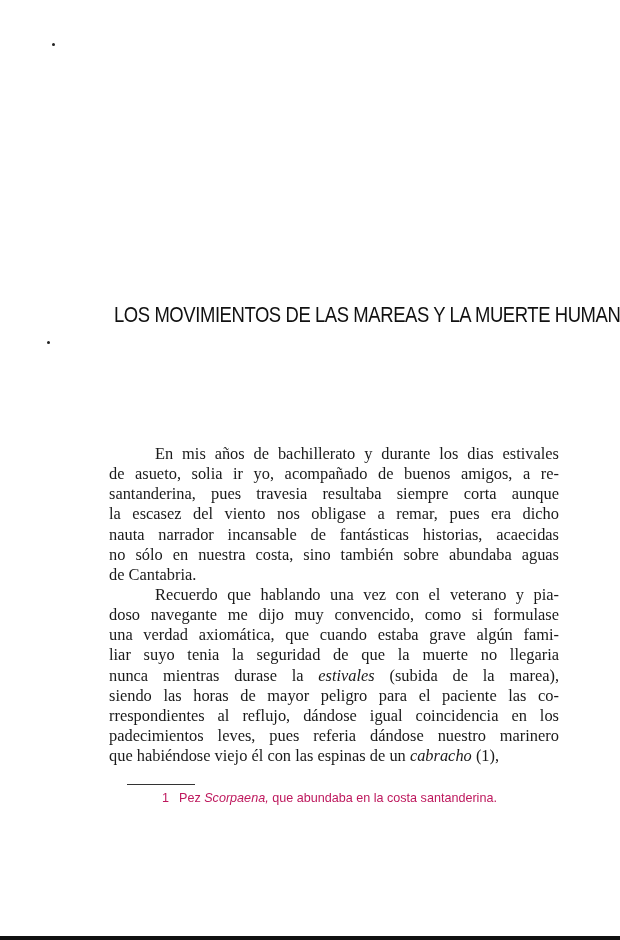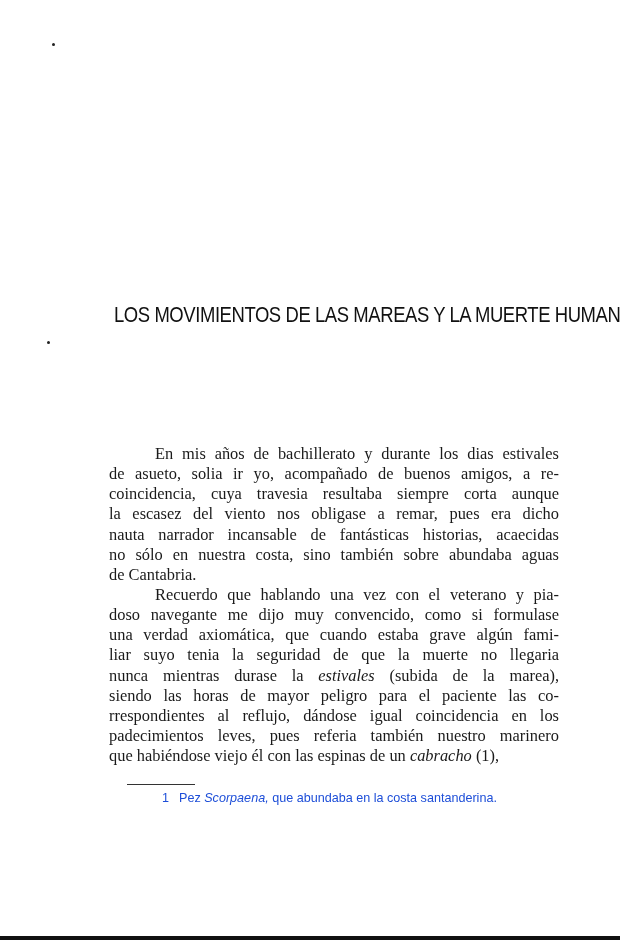--- a/index.html
+++ b/index.html
@@ -67,21 +67,21 @@
     width: 68px;
     height: 0;
     border-top: 1px solid #333333;
   }
   .footnote {
     position: absolute;
     left: 162px;
     top: 791px;
     font-family: "Liberation Sans", "DejaVu Sans", sans-serif;
     font-size: 12.6px;
-    color: #1d4ed8;
+    color: #be185d;
     white-space: nowrap;
   }
   .footnote .num { margin-right: 10px; }
   .speck {
     position: absolute;
     background: #222;
     border-radius: 50%;
   }
   .bottom-edge {
     position: absolute;
@@ -99,35 +99,35 @@
 
   <span class="speck" style="left:52px;top:43px;width:3px;height:3px;"></span>
   <span class="speck" style="left:47px;top:341px;width:3px;height:3px;"></span>
 
   <div class="title">LOS MOVIMIENTOS DE LAS MAREAS Y LA MUERTE HUMANA</div>
 
   <div class="body-text" id="body-text">
       <div>
         <span class="line indent"><span>En mis años de bachillerato y durante los dias estivales</span></span>
         <span class="line"><span>de asueto, solia ir yo, acompañado de buenos amigos, a re-</span></span>
-        <span class="line"><span>coincidencia, cuya travesia resultaba siempre corta aunque</span></span>
+        <span class="line"><span>santanderina, pues travesia resultaba siempre corta aunque</span></span>
         <span class="line"><span>la escasez del viento nos obligase a remar, pues era dicho</span></span>
         <span class="line"><span>nauta narrador incansable de fantásticas historias, acaecidas</span></span>
         <span class="line"><span>no sólo en nuestra costa, sino también sobre abundaba aguas</span></span>
         <span class="line last"><span>de Cantabria.</span></span>
       </div>
       <div>
         <span class="line indent"><span>Recuerdo que hablando una vez con el veterano y pia-</span></span>
         <span class="line"><span>doso navegante me dijo muy convencido, como si formulase</span></span>
         <span class="line"><span>una verdad axiomática, que cuando estaba grave algún fami-</span></span>
         <span class="line"><span>liar suyo tenia la seguridad de que la muerte no llegaria</span></span>
         <span class="line"><span>nunca mientras durase la </span><span class="it">estivales</span><span> (subida de la marea),</span></span>
         <span class="line"><span>siendo las horas de mayor peligro para el paciente las co-</span></span>
         <span class="line"><span>rrespondientes al reflujo, dándose igual coincidencia en los</span></span>
-        <span class="line"><span>padecimientos leves, pues referia también nuestro marinero</span></span>
+        <span class="line"><span>padecimientos leves, pues referia dándose nuestro marinero</span></span>
         <span class="line last"><span>que habiéndose viejo él con las espinas de un </span><span class="it">cabracho</span><span> (1),</span></span>
       </div>
     </div>
 
   <div class="fn-rule"></div>
 
   <div class="footnote">
     <span class="num">1</span><span>Pez </span><span class="it">Scorpaena,</span><span> que abundaba en la costa santanderina.</span>
   </div>
 

